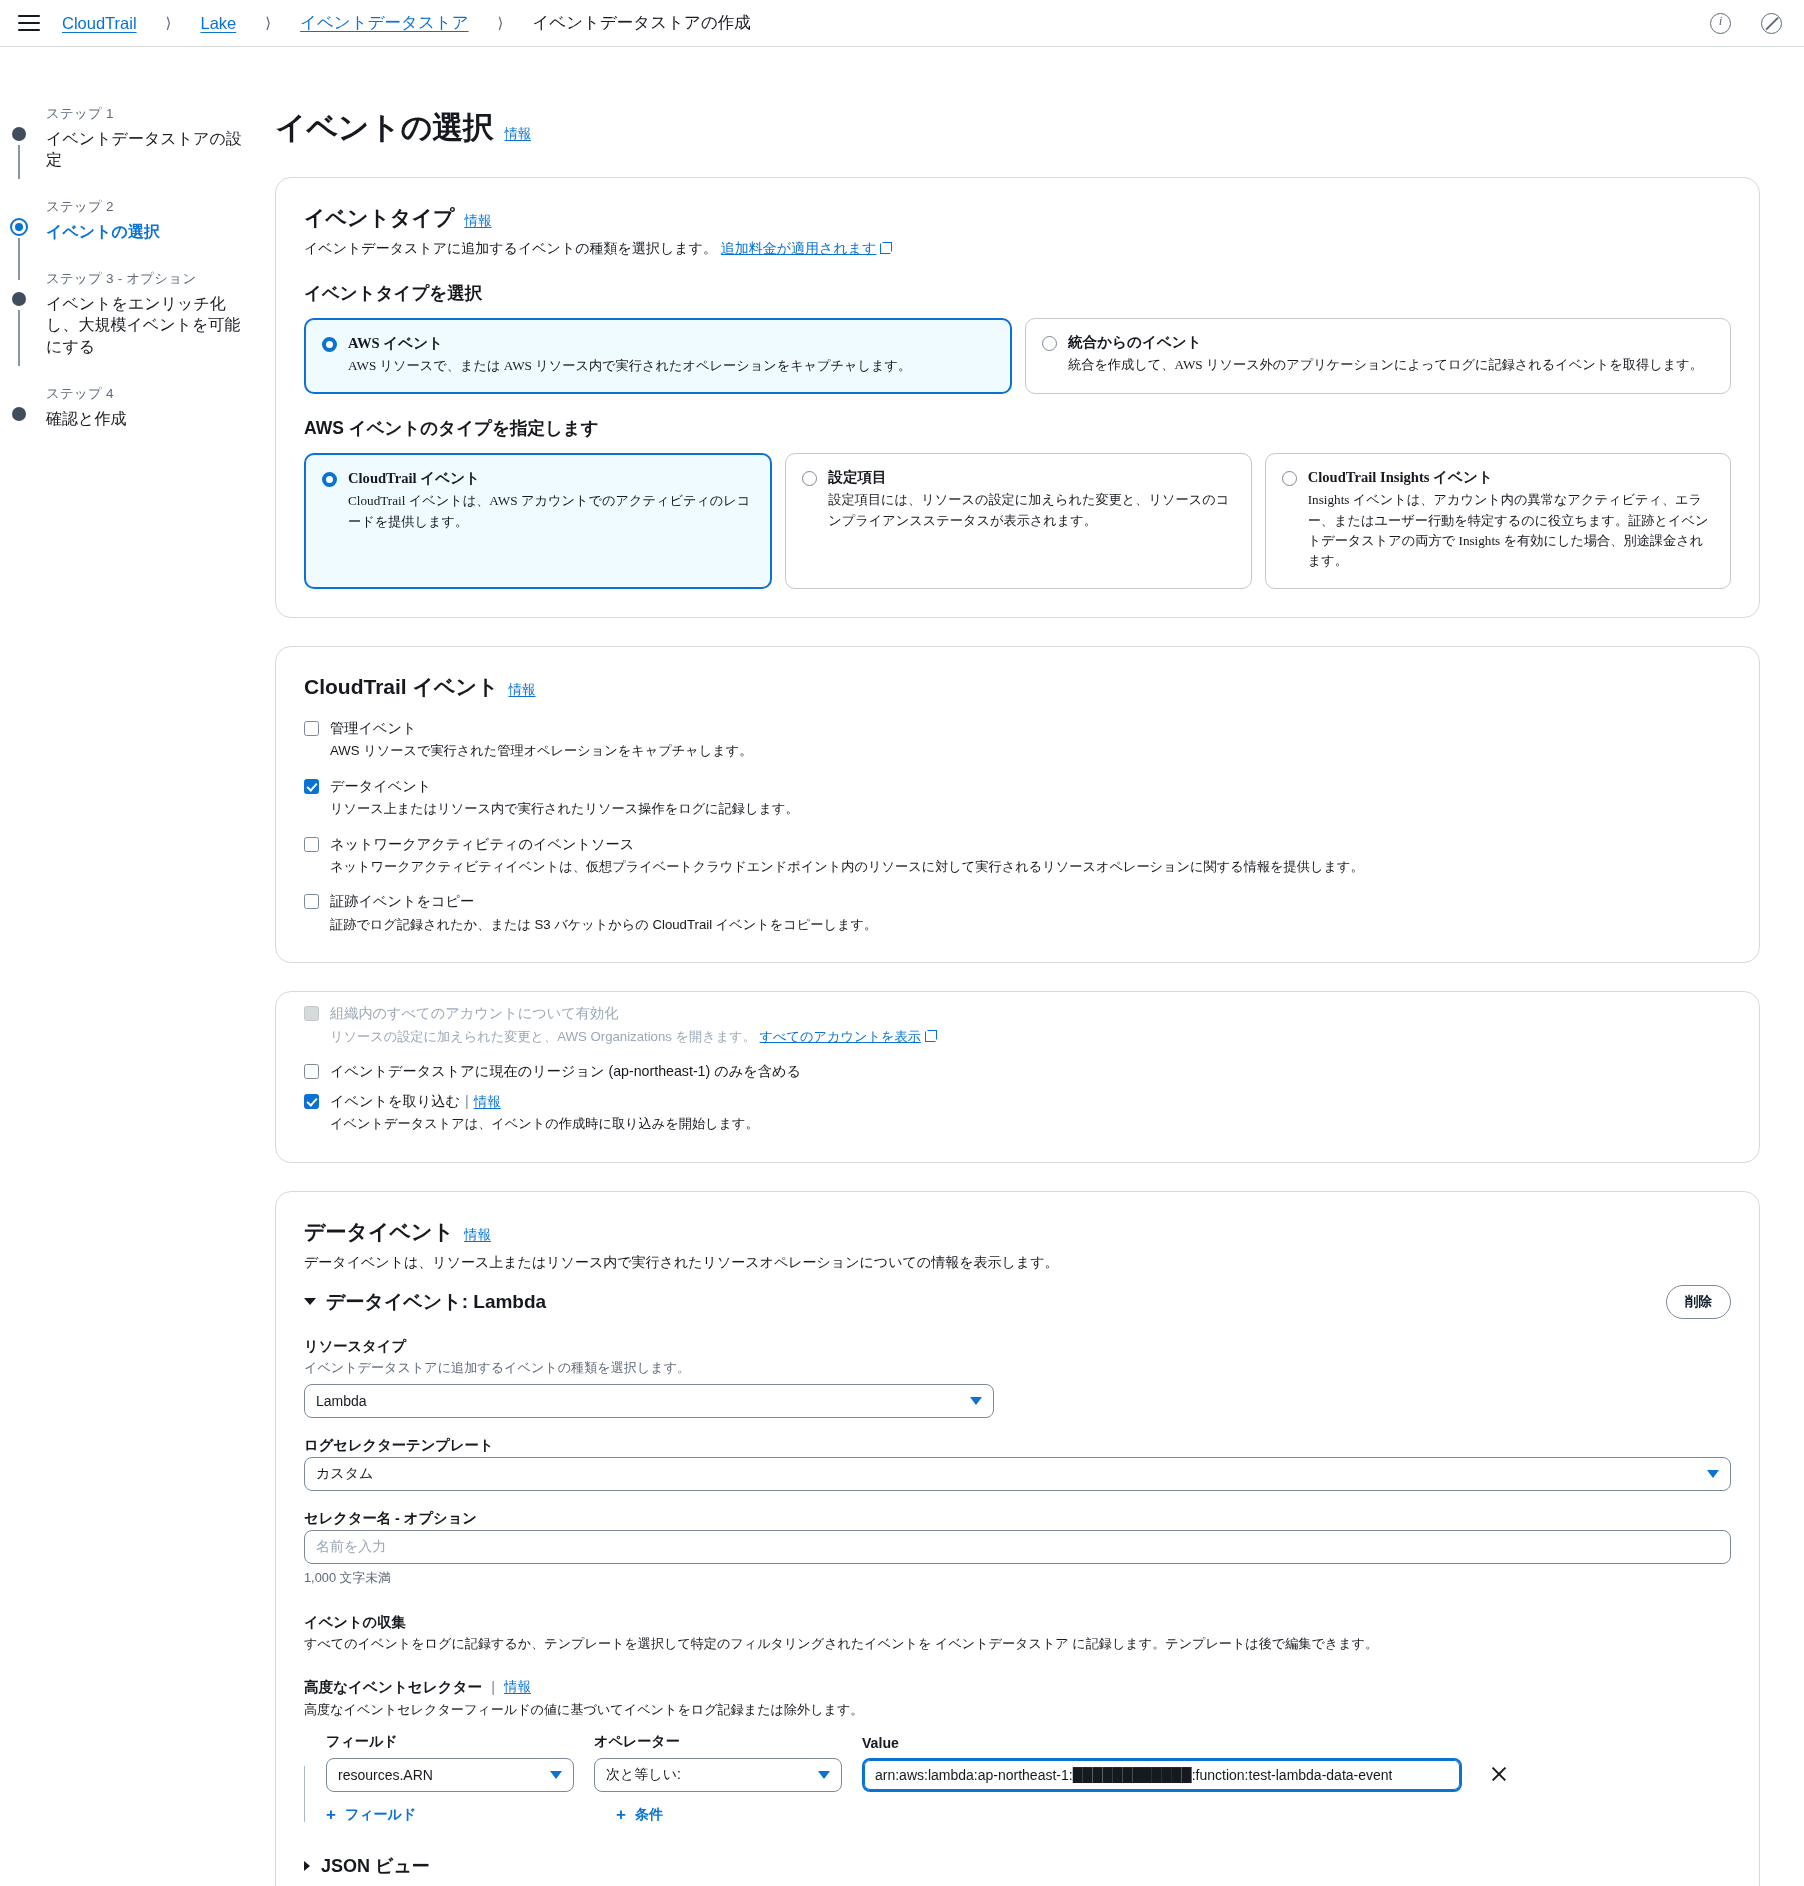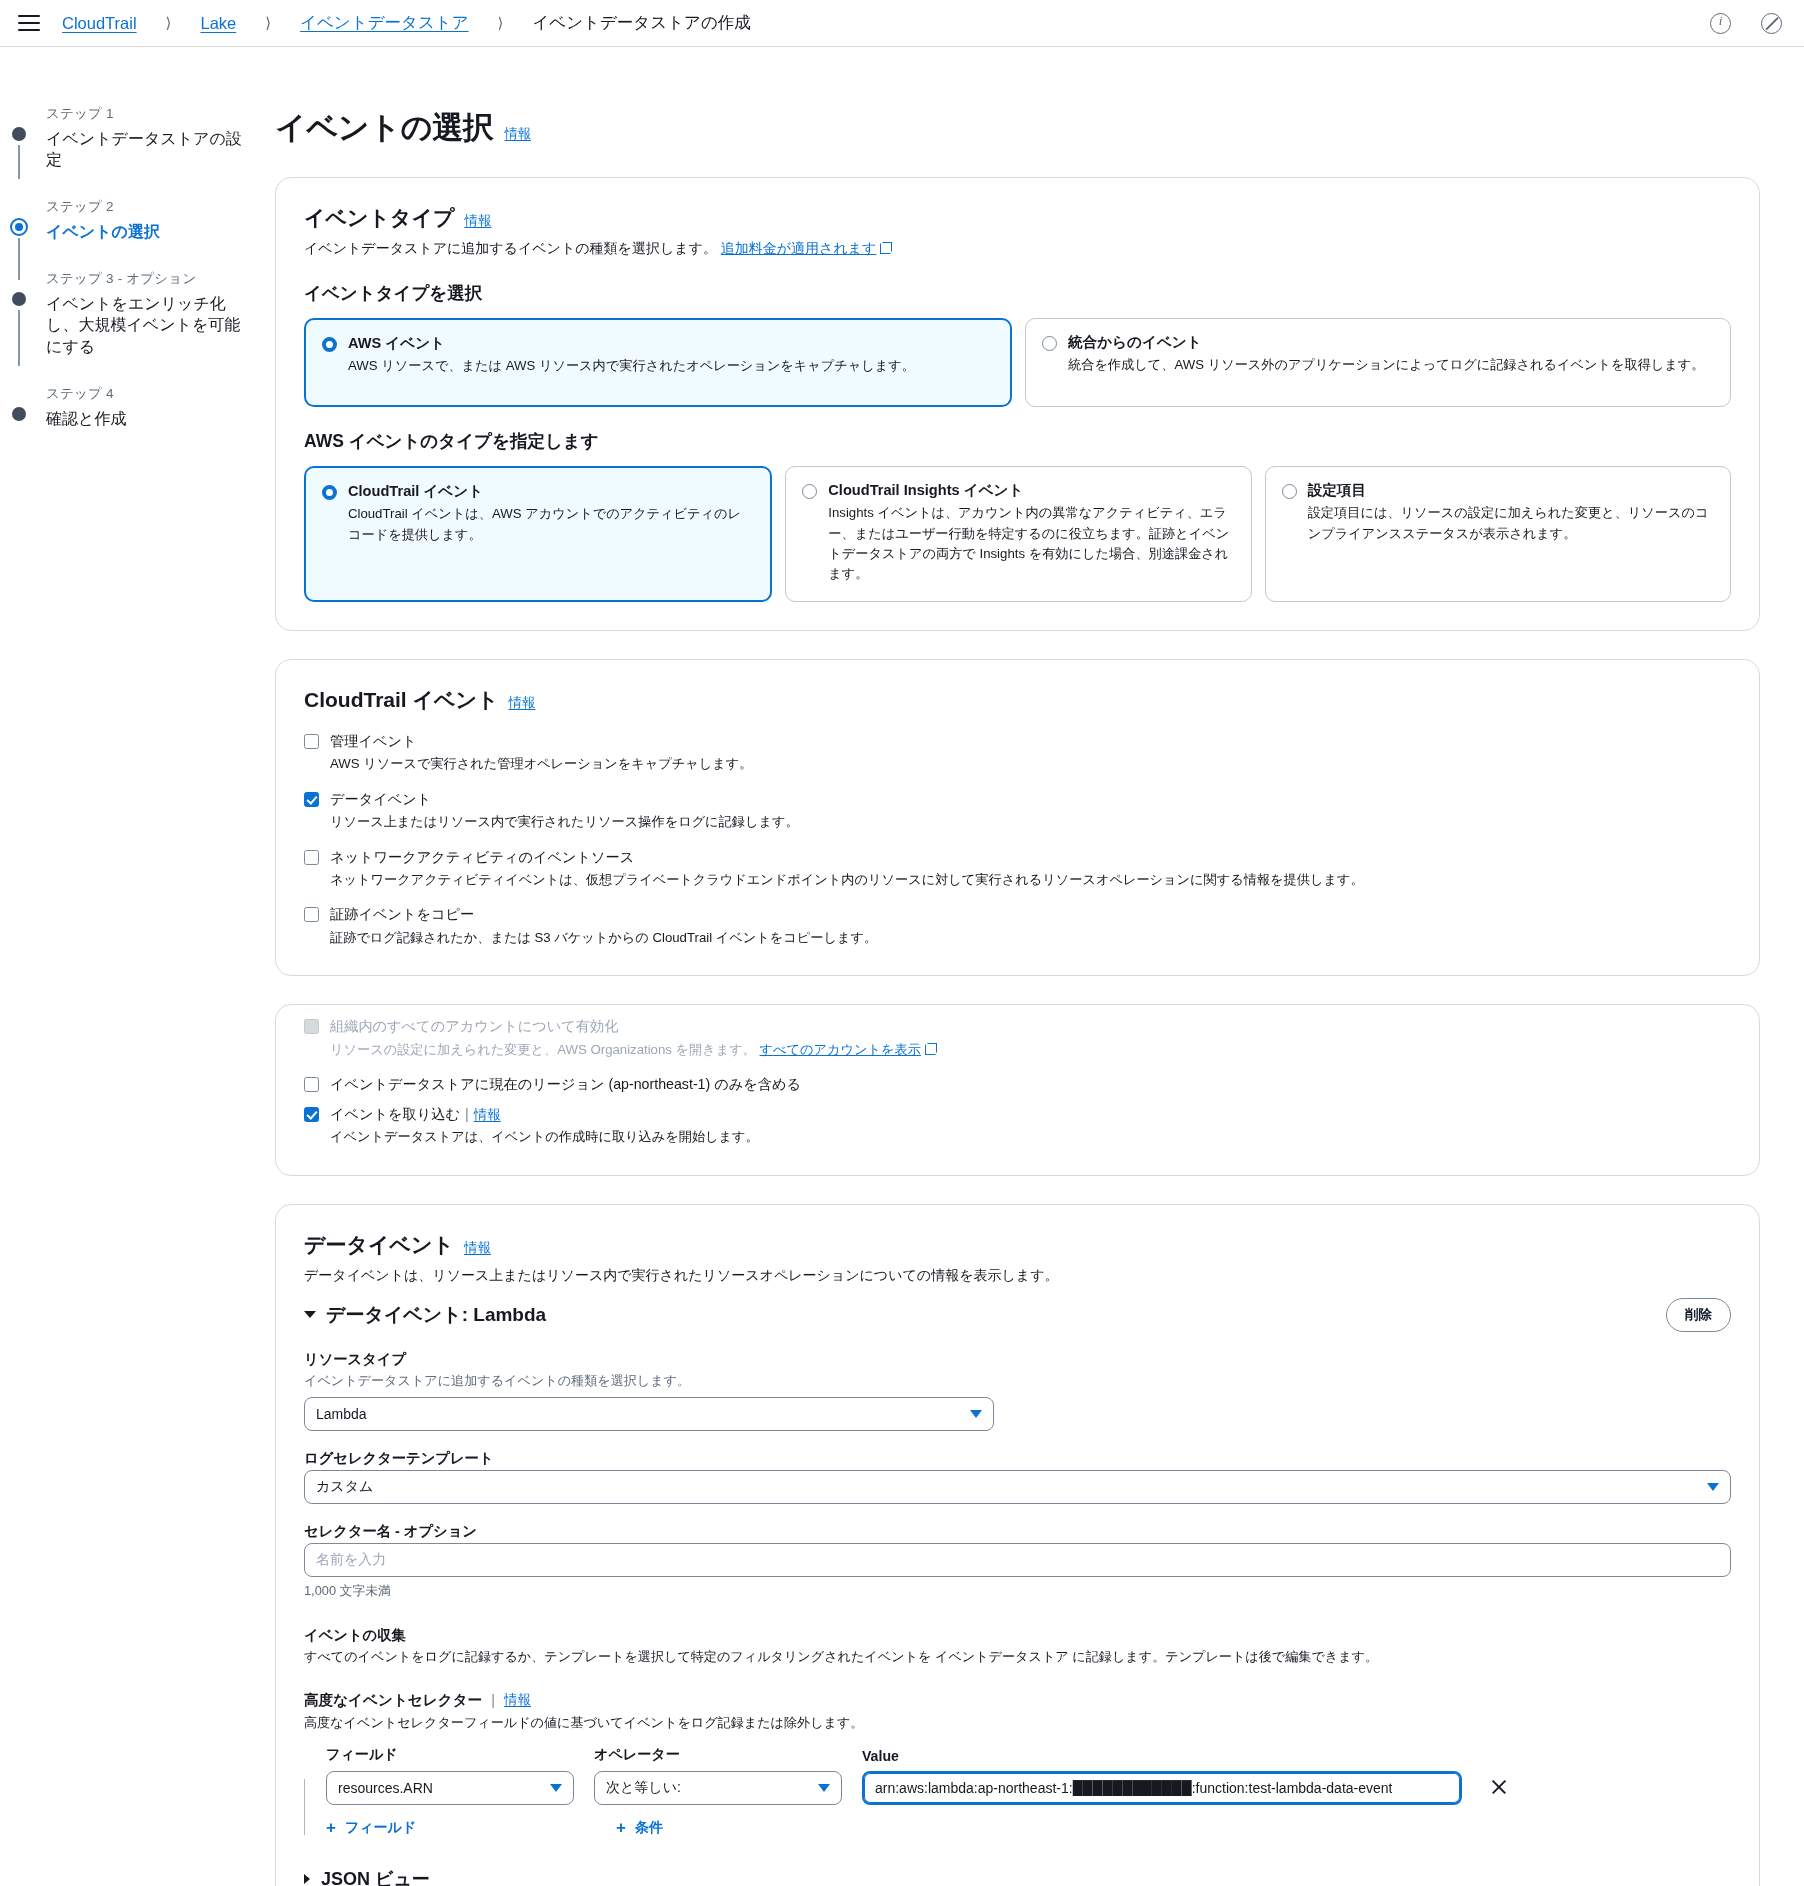--- a/index.html
+++ b/index.html
@@ -63,21 +63,21 @@
   .card h3 { font-size:17.5px; font-weight:bold; margin:22px 0 13px 0; }
 
   .ext-ic { display:inline-block; width:12px; height:12px; position:relative; margin-left:4px; vertical-align:-1px; }
   .ext-ic:before { content:""; position:absolute; left:0; bottom:0; width:9px; height:9px; border:1.5px solid #0972d3; border-top-color:transparent; border-right-color:transparent; }
   .ext-ic:after { content:""; position:absolute; right:0; top:0; width:8px; height:8px; border:1.5px solid #0972d3; border-bottom-color:transparent; border-left-color:transparent; }
 
   
   .tilerow { display:flex; gap:13px; }
   .tile {
     flex:1; border:1.5px solid #c6c6cd; border-radius:10px;
-    padding:14px 16px 29px 16px; background:#fff; cursor:pointer; position:relative;
+    padding:14px 16px 16px 16px; background:#fff; cursor:pointer; position:relative;font-family:Liberation Serif, serif;
   }
   .tile.selected { border-color:#0972d3; border-width:2px; background:#f0fbff; box-shadow:inset 0 0 0 0 #0972d3; }
   .tile .rowflex { display:flex; gap:11px; align-items:flex-start; }
   .radio { width:15px; height:15px; border-radius:50%; border:1.6px solid #7d8998; flex:none; margin-top:3px; background:#fff; }
   .radio.on { border:4.5px solid #0972d3; background:#fff; }
   .tile-title { font-size:14.6px; font-weight:bold; line-height:1.3; }
   .tile-desc { font-size:13.2px; color:#16191f; line-height:1.54; margin-top:3px; }
   .tilerow.three .tile { padding-bottom:16px; }
 
   
@@ -237,31 +237,31 @@
             <div>
               <div class="tile-title">CloudTrail イベント</div>
               <div class="tile-desc">CloudTrail イベントは、AWS アカウントでのアクティビティのレコードを提供します。</div>
             </div>
           </div>
         </div>
         <div class="tile">
           <div class="rowflex">
             <span class="radio"></span>
             <div>
-              <div class="tile-title">CloudTrail Insights イベント</div>
-              <div class="tile-desc">Insights イベントは、アカウント内の異常なアクティビティ、エラー、またはユーザー行動を特定するのに役立ちます。証跡とイベントデータストアの両方で Insights を有効にした場合、別途課金されます。</div>
+              <div class="tile-title">設定項目</div>
+              <div class="tile-desc">設定項目には、リソースの設定に加えられた変更と、リソースのコンプライアンスステータスが表示されます。</div>
             </div>
           </div>
         </div>
         <div class="tile">
           <div class="rowflex">
             <span class="radio"></span>
             <div>
-              <div class="tile-title">設定項目</div>
-              <div class="tile-desc">設定項目には、リソースの設定に加えられた変更と、リソースのコンプライアンスステータスが表示されます。</div>
+              <div class="tile-title">CloudTrail Insights イベント</div>
+              <div class="tile-desc">Insights イベントは、アカウント内の異常なアクティビティ、エラー、またはユーザー行動を特定するのに役立ちます。証跡とイベントデータストアの両方で Insights を有効にした場合、別途課金されます。</div>
             </div>
           </div>
         </div>
       </div>
     </div>
 
     <div class="card">
       <h2 style="margin-bottom:18px;">
         <span>CloudTrail イベント</span>
         <span class="info-link">情報</span>

